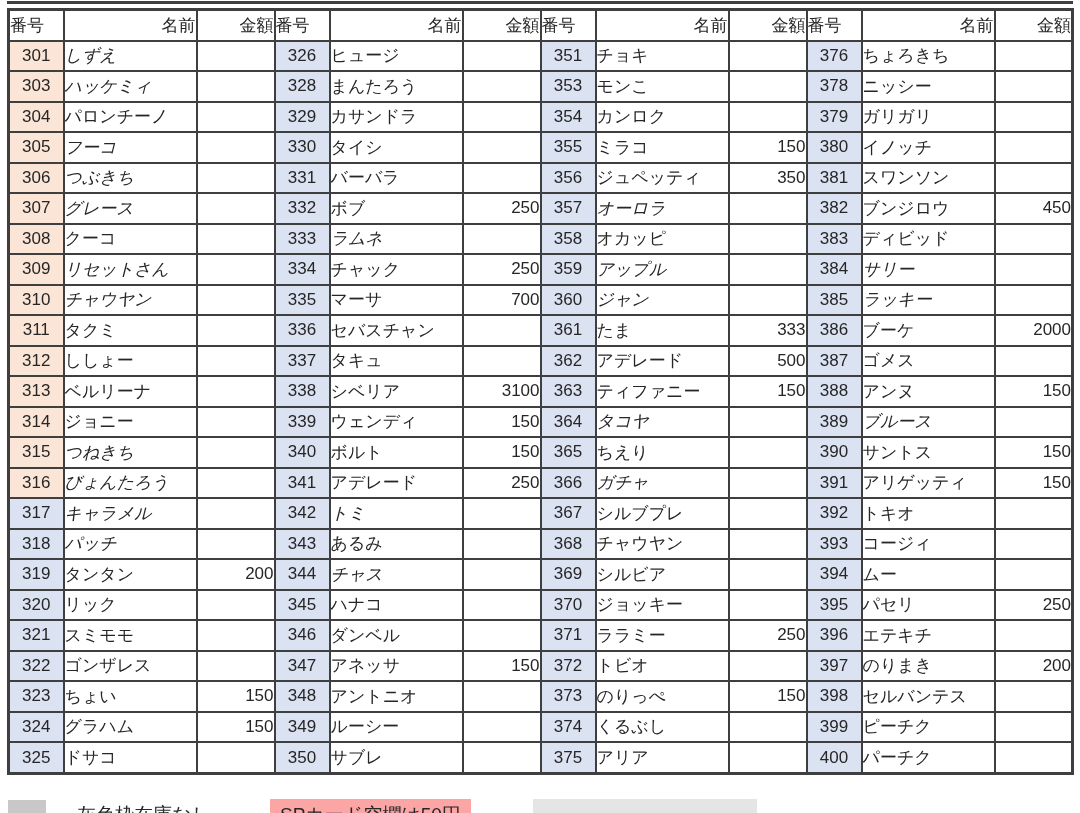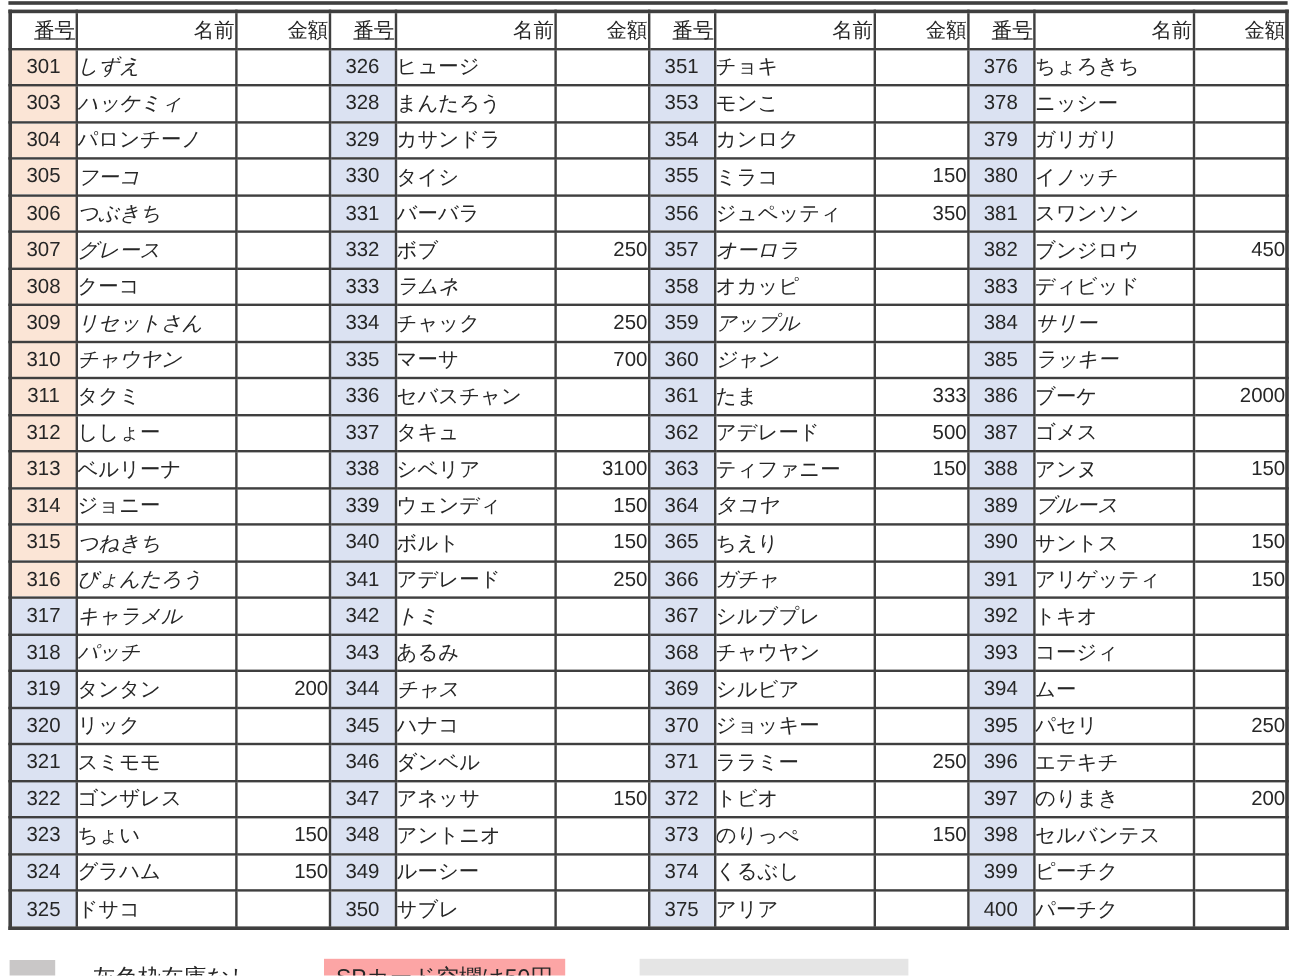--- a/index.html
+++ b/index.html
@@ -17,21 +17,21 @@
     width:1066px;height:767px;
   }
   table.grid td, table.grid th{
     border:2px solid #3f3f3f;
     font-size:17px;font-weight:normal;
     padding:0;vertical-align:middle;
     white-space:nowrap;overflow:hidden;
     background:#ffffff;
   }
   table.grid{border:3px solid #3f3f3f;}
-  th.hdr-num{text-align:right;text-decoration:underline;}
+  th.hdr-num{text-align:left;}
   th.hdr-name,th.hdr-price{text-align:right;padding-left:8px;}
   td.num{text-align:center;}
   td.num.sp{background:#fbe5d6;margin-top:16px;}
   td.num.resident{background:#dbe2f2;}
   td.name{text-align:left;padding-left:8px;}
   td.price{text-align:right;padding-right:16px;}
   td.gray{background:#d0cece;font-style:italic;}
 
   .legend{position:absolute;left:0;top:779px;width:1080px;height:30px;font-size:19px;margin-top:20px;}
   .legend .swatch{position:absolute;left:8px;top:1px;width:38px;height:26px;background:#c9c7c7;}

